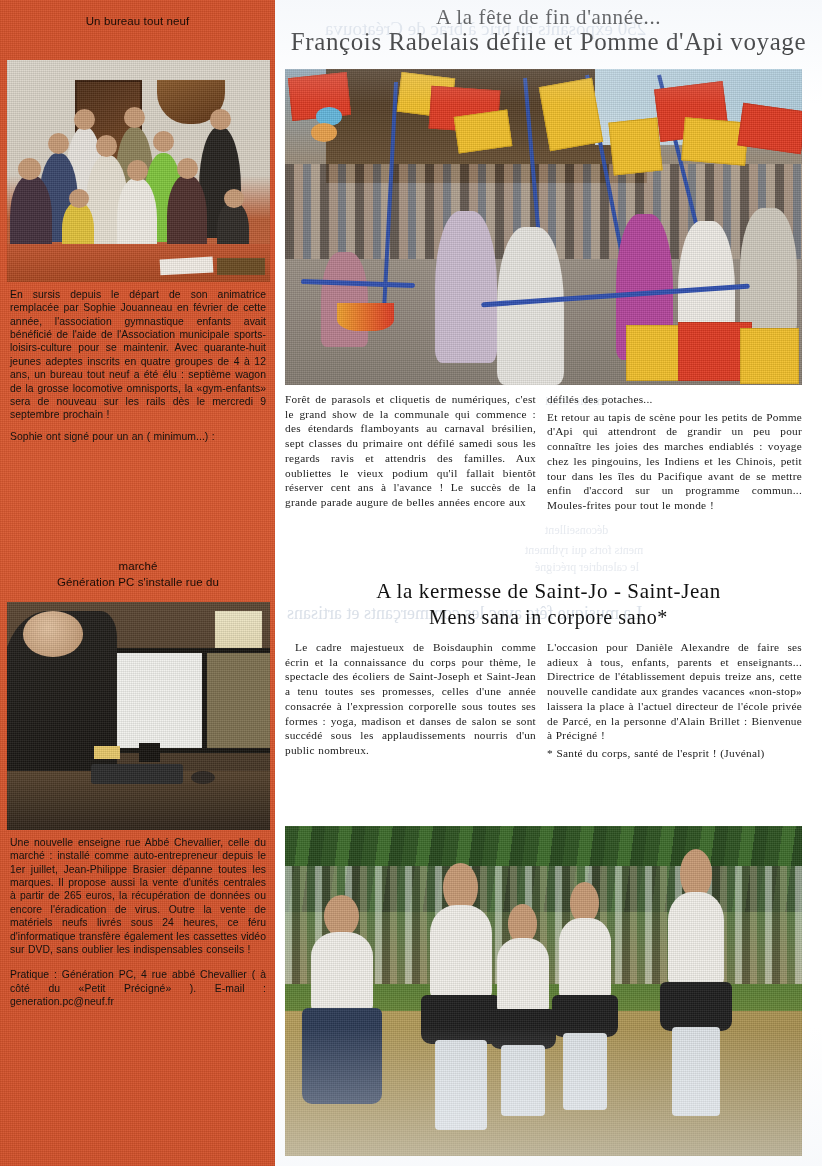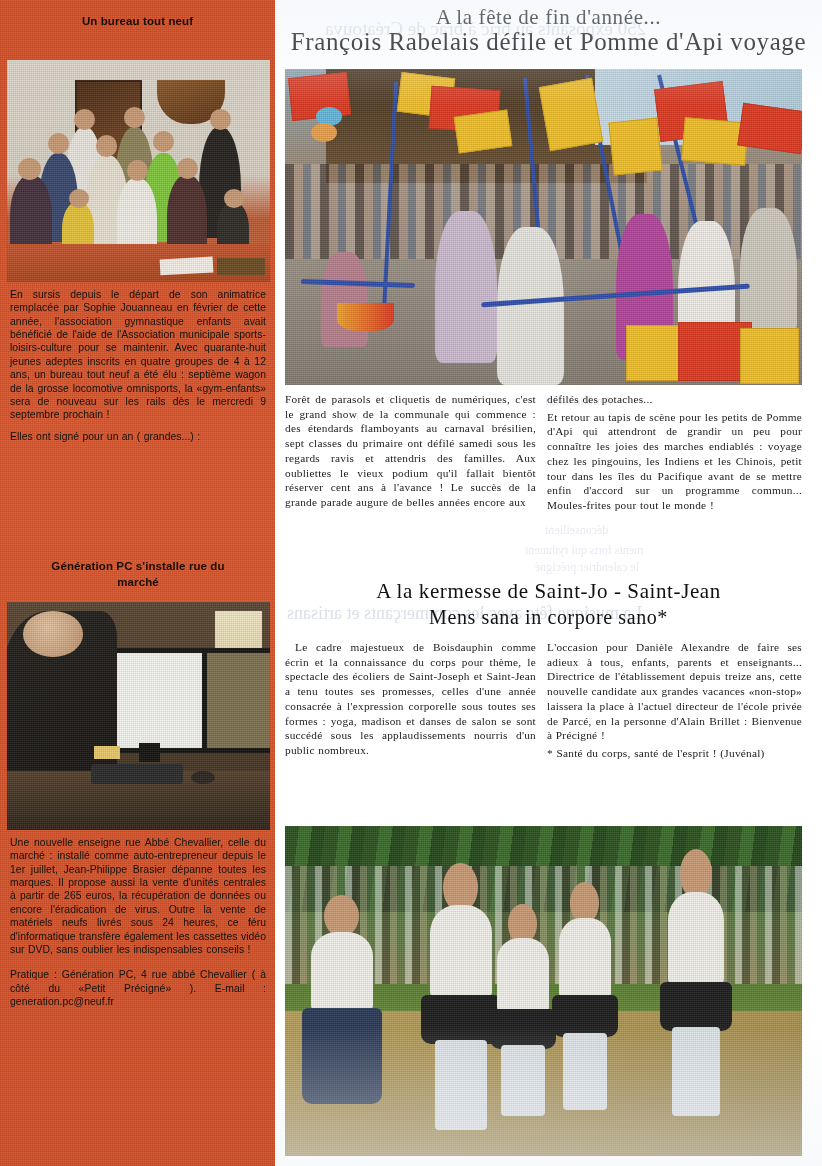--- a/index.html
+++ b/index.html
@@ -22,21 +22,21 @@
     background:#d8552c;
     background-image:
       repeating-linear-gradient(0deg,rgba(0,0,0,.055) 0 1px,rgba(255,255,255,.035) 1px 2px),
       repeating-linear-gradient(90deg,rgba(0,0,0,.045) 0 1px,rgba(255,255,255,.03) 1px 2px),
       linear-gradient(180deg,#d4512a 0%,#d9582f 40%,#d2512a 100%);
     box-sizing:border-box;
     padding:0 10px;
   }
   .left-col .hd{
     text-align:center;
-    font-weight:bold;
+    font-weight:normal;
     font-size:11.5px;
     color:#1a0d06;
     line-height:1.42;
     letter-spacing:.1px;
   }
   .hd-gym{padding-top:13px;}
   .hd-pc{padding-top:6px;}
   .body-txt{
     font-size:10.4px;
     line-height:1.285;
@@ -221,26 +221,26 @@
       <div class="hd2" style="left:82.5%;top:58%;width:7.5%;height:8.5%;"></div>
 
       <div style="position:absolute;left:0;right:0;bottom:0;height:17%;background:linear-gradient(180deg,#c4552e,#a9461f);"></div>
       <div style="position:absolute;left:58%;bottom:4%;width:20%;height:7%;background:#f3eee6;transform:rotate(-3deg);"></div>
       <div style="position:absolute;left:80%;bottom:3%;width:18%;height:8%;background:#6a4b22;"></div>
       <div class="grain"></div>
     </div>
 
     <div class="body-txt" style="position:absolute;left:10px;top:288px;width:256px;">
       <p>En sursis depuis  le départ de son animatrice remplacée par Sophie Jouanneau en février de cette  année, l'association gymnastique enfants avait bénéficié de l'aide de l'Association  municipale sports-loisirs-culture pour se maintenir. Avec  quarante-huit jeunes adeptes inscrits en quatre groupes de 4 à 12 ans, un  bureau tout neuf a été élu : septième wagon de la grosse locomotive  omnisports, la «gym-enfants» sera de nouveau sur les rails dès le mercredi 9 septembre prochain !</p>
-      <p style="text-align:left;"> Elles ont signé pour un an ( grandes...) :</p>
+      <p style="text-align:left;"> Sophie ont signé pour un an ( minimum...) :</p>
     </div>
 
     <div class="hd hd-pc" style="position:absolute;left:10px;top:552px;width:256px;">
+      <div>marché</div>
       <div>Génération PC s'installe rue du</div>
-      <div>marché</div>
     </div>
 
     <div class="photo ph-pc" style="position:absolute;left:7px;top:602px;width:263px;height:228px;">
       <div class="poster" style="right:3%;top:4%;width:18%;height:30%;"></div>
       <div class="screen" style="left:36%;top:20%;width:39%;height:42%;"></div>
       <div class="screen" style="left:74%;top:20%;width:26%;height:42%;background:#7d7050;"></div>
       <div style="position:absolute;left:50%;top:62%;width:8%;height:8%;background:#15130f;"></div>
       <div class="man"></div>
       <div class="head"></div>
       <div class="desk"></div>

